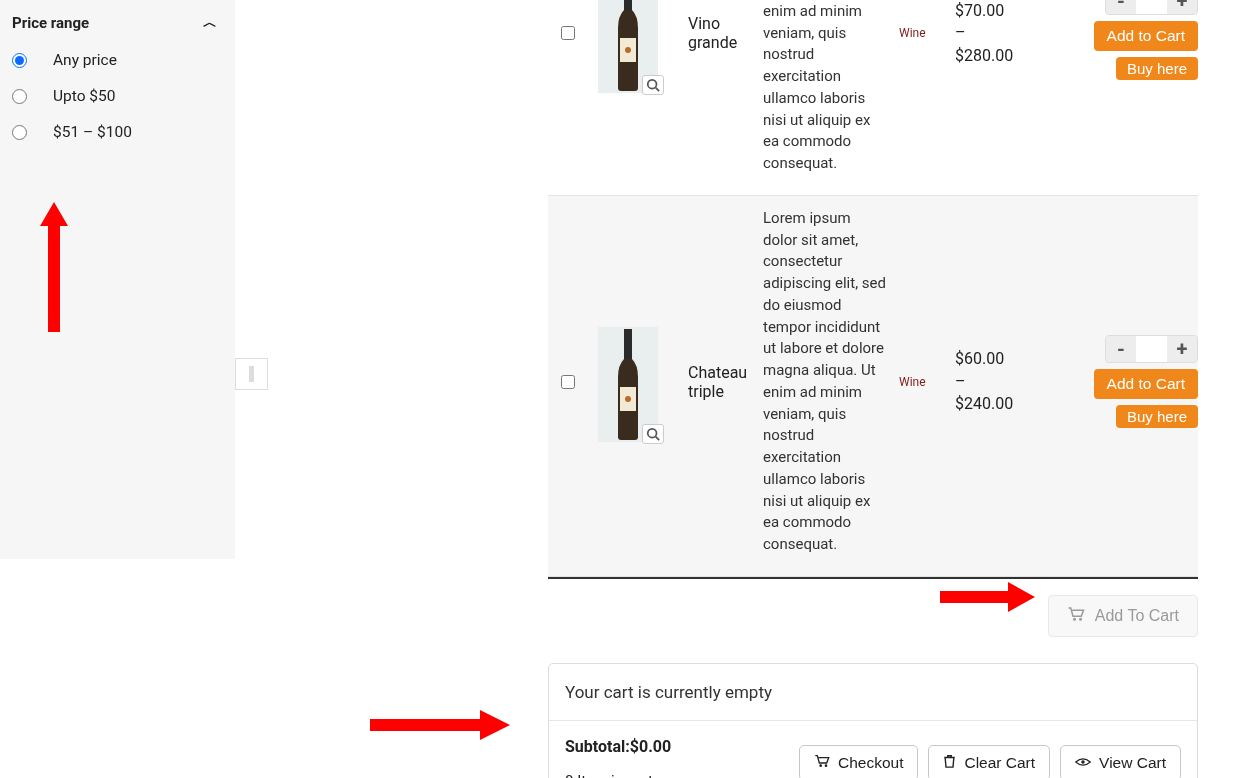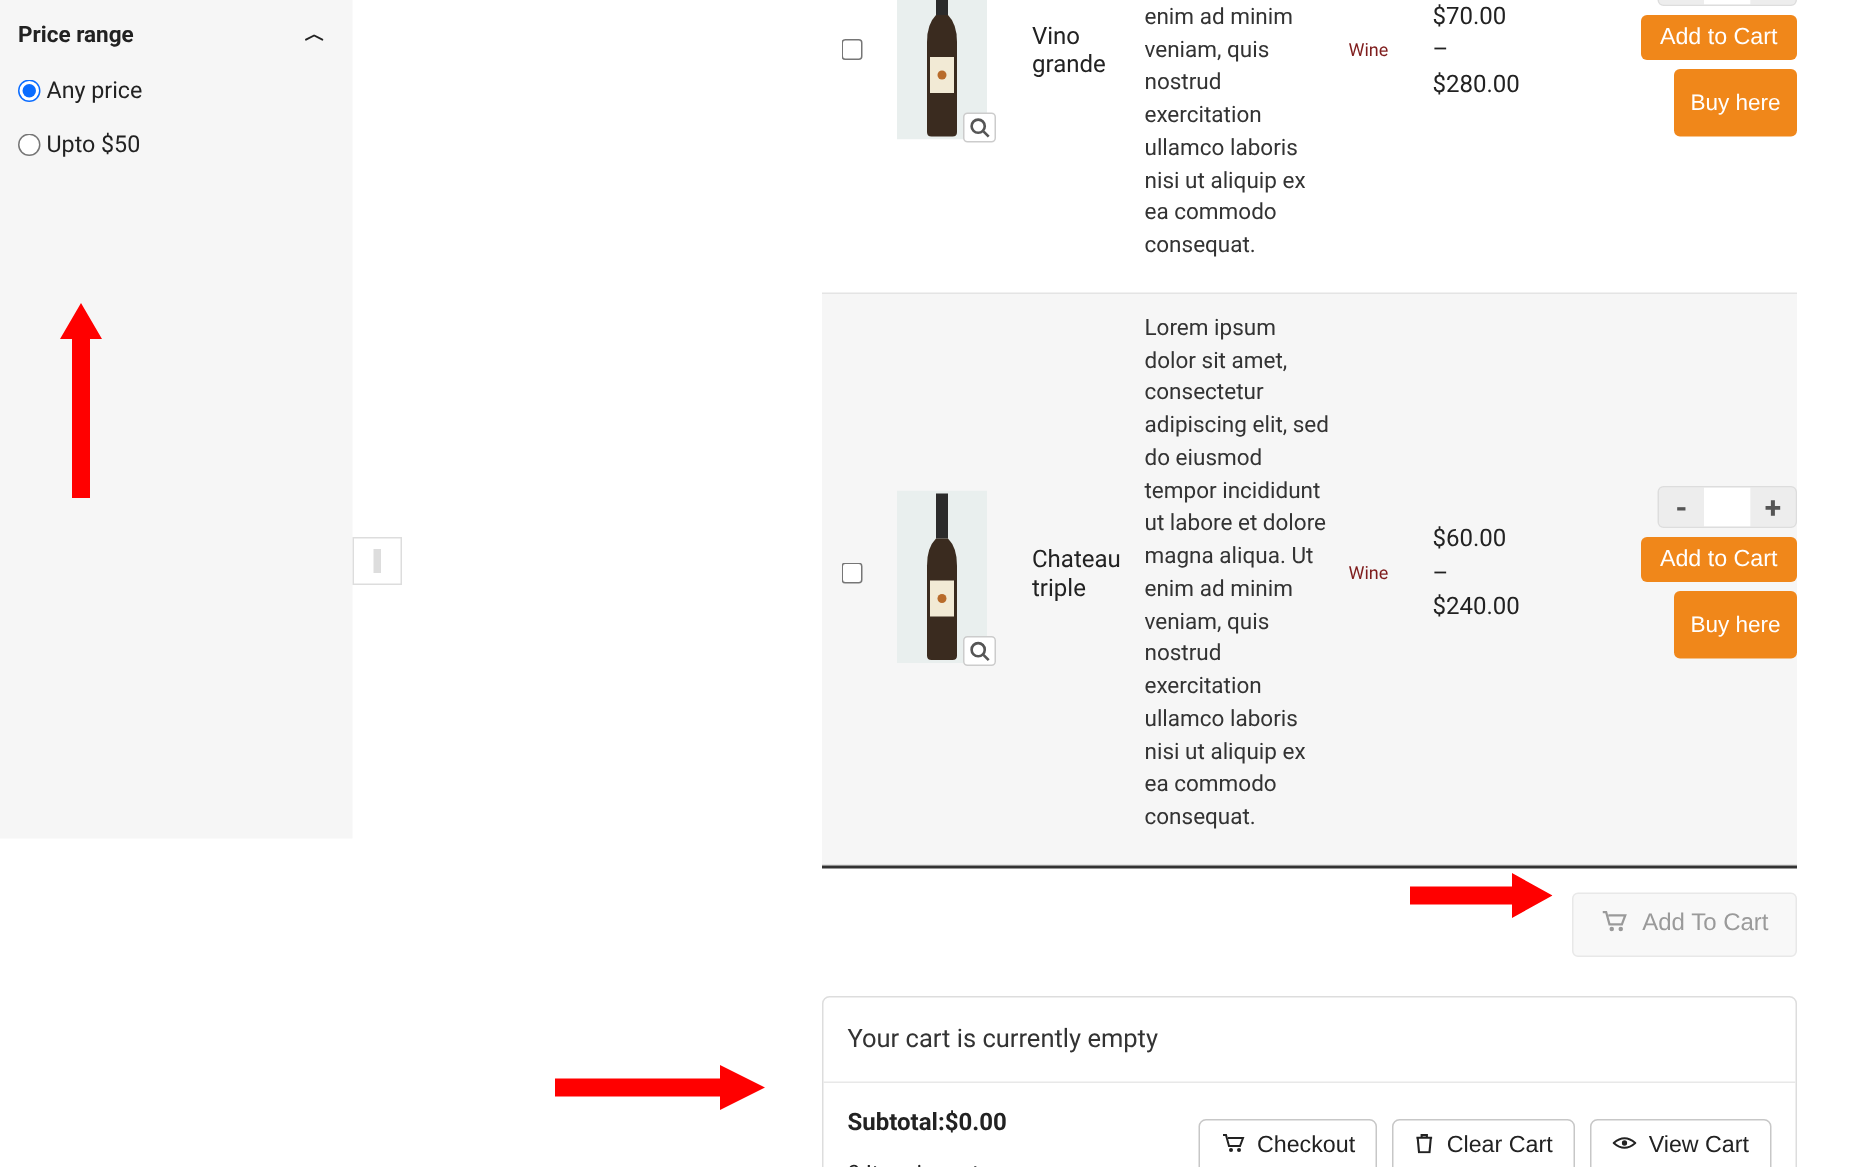--- a/index.html
+++ b/index.html
@@ -26,21 +26,21 @@
     justify-content: space-between;
     align-items: center;
     font-weight: 700;
     font-size: 15px;
     padding: 4px 0 10px 0;
   }
   .filter-header .chev { font-size: 14px; }
   .radio-row {
     display: flex;
     align-items: center;
-    gap: 4px;
+    gap: 26px;
     padding: 9px 0;
     font-size: 15.5px;
   }
   .radio-row input[type=radio] {
     width: 15px; height: 15px;
     accent-color: #0a6cff;
   }
   .collapse-tab {
     position: absolute;
     left: 235px; top: 358px;
@@ -112,21 +112,21 @@
   .qty .btn {
     width:30px; display:flex; align-items:center; justify-content:center;
     font-size:20px; font-weight:700; color:#555; background:#ededed;
   }
   .qty .mid { flex:1; background:#fff; }
   .btn-orange {
     background:#f0871a; color:#fff; border:none;
     padding:6px 13px; border-radius:4px; font-size:15.5px;
     cursor:pointer;
   }
-  .btn-orange.small { padding:14px 11px; font-size:15px; }
+  .btn-orange.small { padding:3px 11px; font-size:15px; }
 
   .divider { border-top:2px solid #333; margin-top:0; }
 
   .addcart-bar {
     display:flex; justify-content:flex-end;
     padding:16px 0 26px 0;
   }
   .btn-outline-cart {
     display:flex; align-items:center; gap:10px;
     border:1px solid #e8e8e8; background:#f8f8f8; color:#9a9a9a;
@@ -166,20 +166,24 @@
     <span>Price range</span>
     <span class="chev">︿</span>
   </div>
   <label class="radio-row">
     <input type="radio" name="pr" checked="" style="">
     <span>Any price</span>
   </label>
   <label class="radio-row">
     <input type="radio" name="pr" style="">
     <span>Upto $50</span>
+  </label>
+  <label class="radio-row">
+    <input type="radio" name="pr" style="">
+    <span>$51 – $100</span>
   </label>
 </div>
 
 <div class="collapse-tab">
   <div class="bar"></div>
 </div>
 
 <div class="arrow arrow-up">
   <svg viewBox="0 0 28 130">
       <polygon points="14,0 28,24 20,24 20,130 8,130 8,24 0,24" fill="#ff0000"></polygon>

